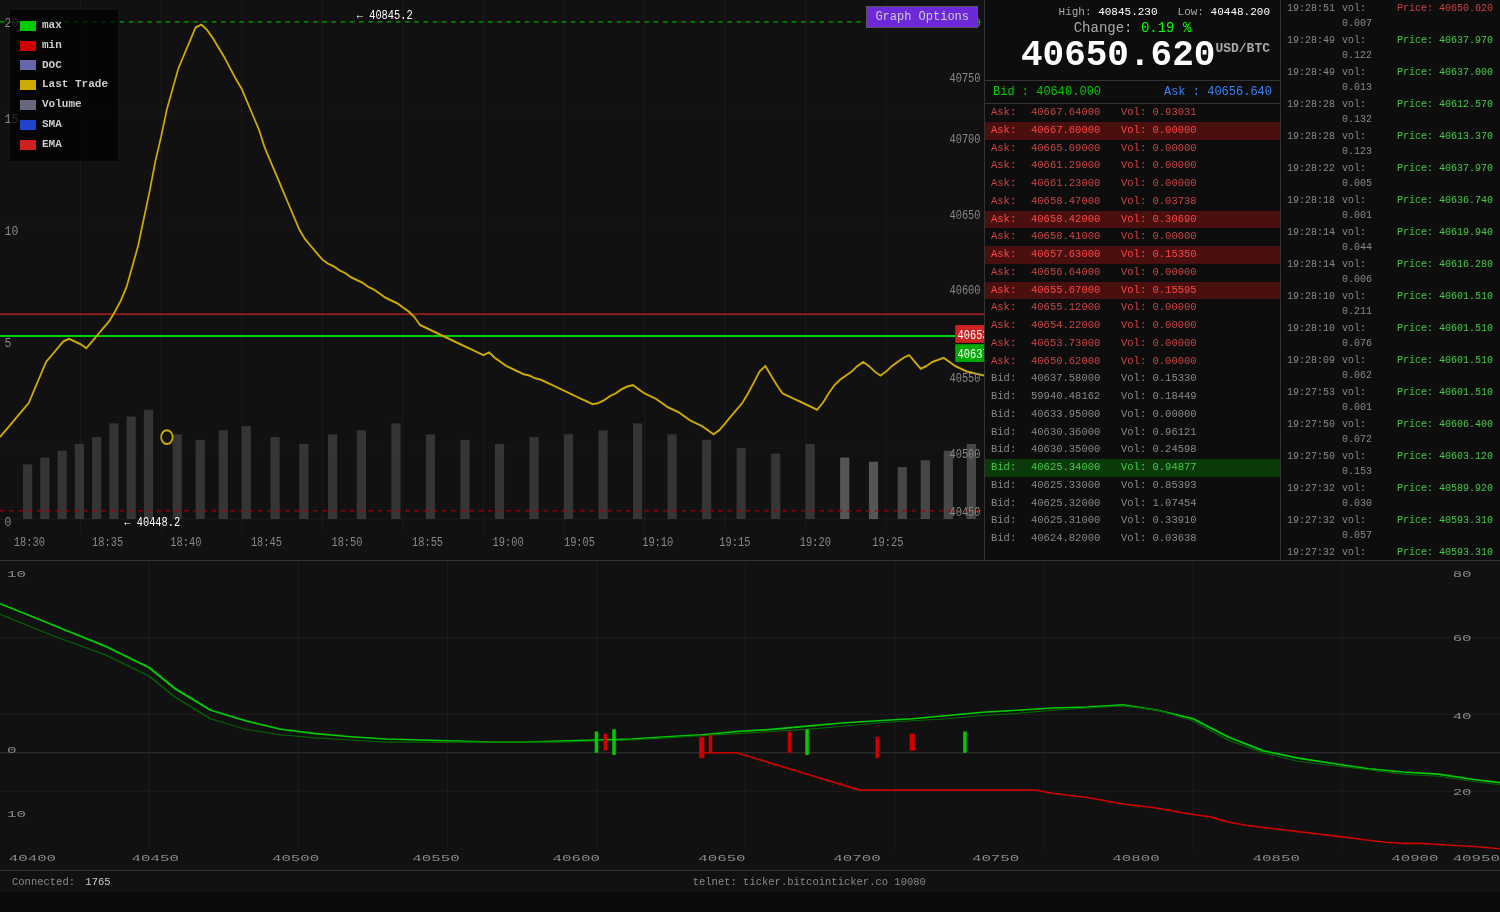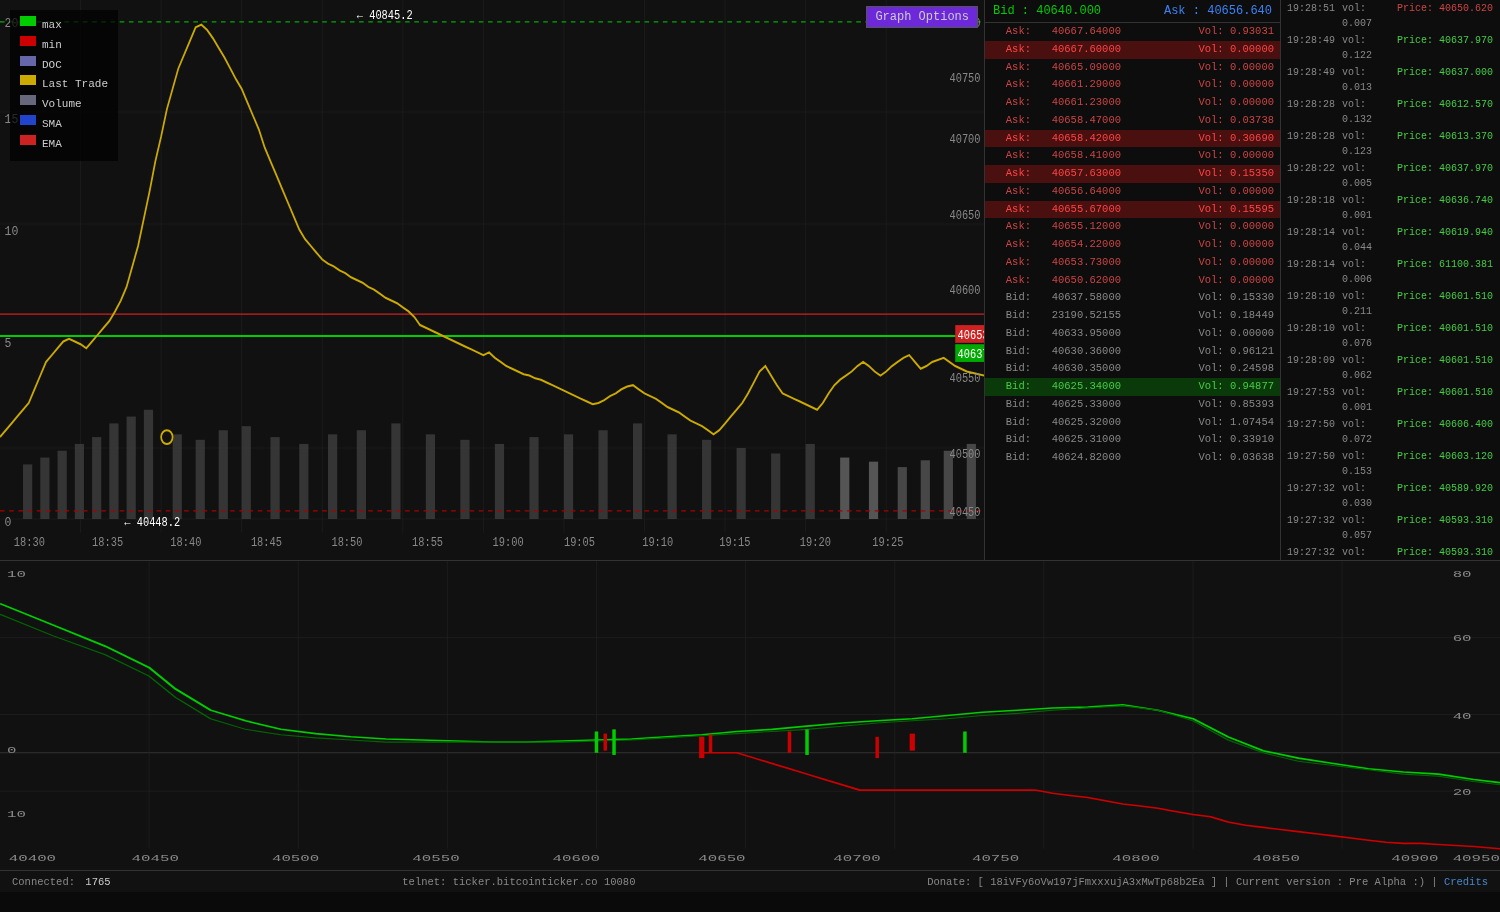--- a/index.html
+++ b/index.html
@@ -103,21 +103,20 @@
       font-size: 10.5px;
     }
     .order-book::-webkit-scrollbar { width: 4px; }
     .order-book::-webkit-scrollbar-thumb { background: #444; }
 
     .order-row {
       display: flex;
       padding: 1px 6px;
       color: #aaa;
       line-height: 1.5;
-      text-align: right;
     }
     .order-row.ask { color: #cc4444; }
     .order-row.ask.highlight { background: #4a1010; color: #ff4444; }
     .order-row.bid { color: #888; }
     .order-row.bid.highlight { background: #0a3a0a; color: #44cc44; }
     .order-row span { display: inline-block; }
     .order-row .label { width: 40px; }
     .order-row .price { width: 90px; }
     .order-row .vol { flex: 1; }
 
@@ -165,21 +164,21 @@
     .legend {
       position: absolute;
       top: 10px;
       left: 10px;
       background: rgba(0,0,0,0.7);
       padding: 6px 10px;
       font-size: 11px;
       line-height: 1.8;
       z-index: 10;
     }
-    .legend-item { display: flex; align-items: flex-start; gap: 6px; }
+    .legend-item { display: flex; align-items: center; gap: 6px; font-weight: bold; }
     .legend-color {
       width: 16px;
       height: 10px;
       display: inline-block;
     }
 
     
     .graph-options-btn {
       position: absolute;
       top: 6px;
@@ -381,20 +380,32 @@
         <text x="695" y="400" fill="#888" font-size="9">19:20</text>
         <text x="758" y="400" fill="#888" font-size="9">19:25</text>
 
         <circle cx="145" cy="320" r="5" fill="none" stroke="#ccaa00" stroke-width="1.5"></circle>
       </svg>
 
     </div>
 
     <div class="right-panel">
 
+      <div class="stats-header">
+        <div class="stats-highlow">
+          <span>High: <span style="color:#fff">40845.230</span></span>
+          <span>Low: <span style="color:#fff">40448.200</span></span>
+        </div>
+        <div class="stats-change">
+          Change: <span class="stats-change-val">0.19 %</span>
+        </div>
+        <div class="stats-price">
+          <span>40650.620</span><span class="stats-currency">USD/BTC</span>
+        </div>
+      </div>
 
 
       <div class="bid-ask-header">
         <span class="bid-color">
           <span>Bid :</span>
           <span>40640.000</span>
         </span>
         <span class="ask-color">
           <span>Ask :</span>
           <span>40656.640</span>
@@ -477,21 +488,21 @@
             <span class="price">40650.62000</span>
             <span class="vol">Vol: 0.00000</span>
           </div>
           <div class="order-row bid">
             <span class="label">Bid:</span>
             <span class="price">40637.58000</span>
             <span class="vol">Vol: 0.15330</span>
           </div>
           <div class="order-row bid">
             <span class="label">Bid:</span>
-            <span class="price">23190.52155</span>
+            <span class="price">59940.48162</span>
             <span class="vol">Vol: 0.18449</span>
           </div>
           <div class="order-row bid">
             <span class="label">Bid:</span>
             <span class="price">40633.95000</span>
             <span class="vol">Vol: 0.00000</span>
           </div>
           <div class="order-row bid">
             <span class="label">Bid:</span>
             <span class="price">40630.36000</span>
@@ -567,21 +578,21 @@
           <span class="price-sell">Price: 40636.740</span>
         </div>
         <div class="trade-row">
           <span class="time">19:28:14</span>
           <span class="vol">vol: 0.044</span>
           <span class="price-sell">Price: 40619.940</span>
         </div>
         <div class="trade-row">
           <span class="time">19:28:14</span>
           <span class="vol">vol: 0.006</span>
-          <span class="price-sell">Price: 61100.381</span>
+          <span class="price-sell">Price: 40616.280</span>
         </div>
         <div class="trade-row">
           <span class="time">19:28:10</span>
           <span class="vol">vol: 0.211</span>
           <span class="price-sell">Price: 40601.510</span>
         </div>
         <div class="trade-row">
           <span class="time">19:28:10</span>
           <span class="vol">vol: 0.076</span>
           <span class="price-sell">Price: 40601.510</span>
@@ -705,17 +716,13 @@
     </div>
   </div>
 </div>
 
 <div class="footer">
   <span>
     <span>Connected:</span>
     <span style="color:#ccc; margin-left:4px">1765</span>
   </span>
   <span class="telnet">telnet: ticker.bitcointicker.co 10080</span>
-  <span class="donate">
-    <span>Donate: [ 18iVFy6oVw197jFmxxxujA3xMwTp68b2Ea ] | Current version : Pre Alpha :)</span>
-    | <span class="credits">Credits</span>
-  </span>
 </div>
 
 </body></html>

